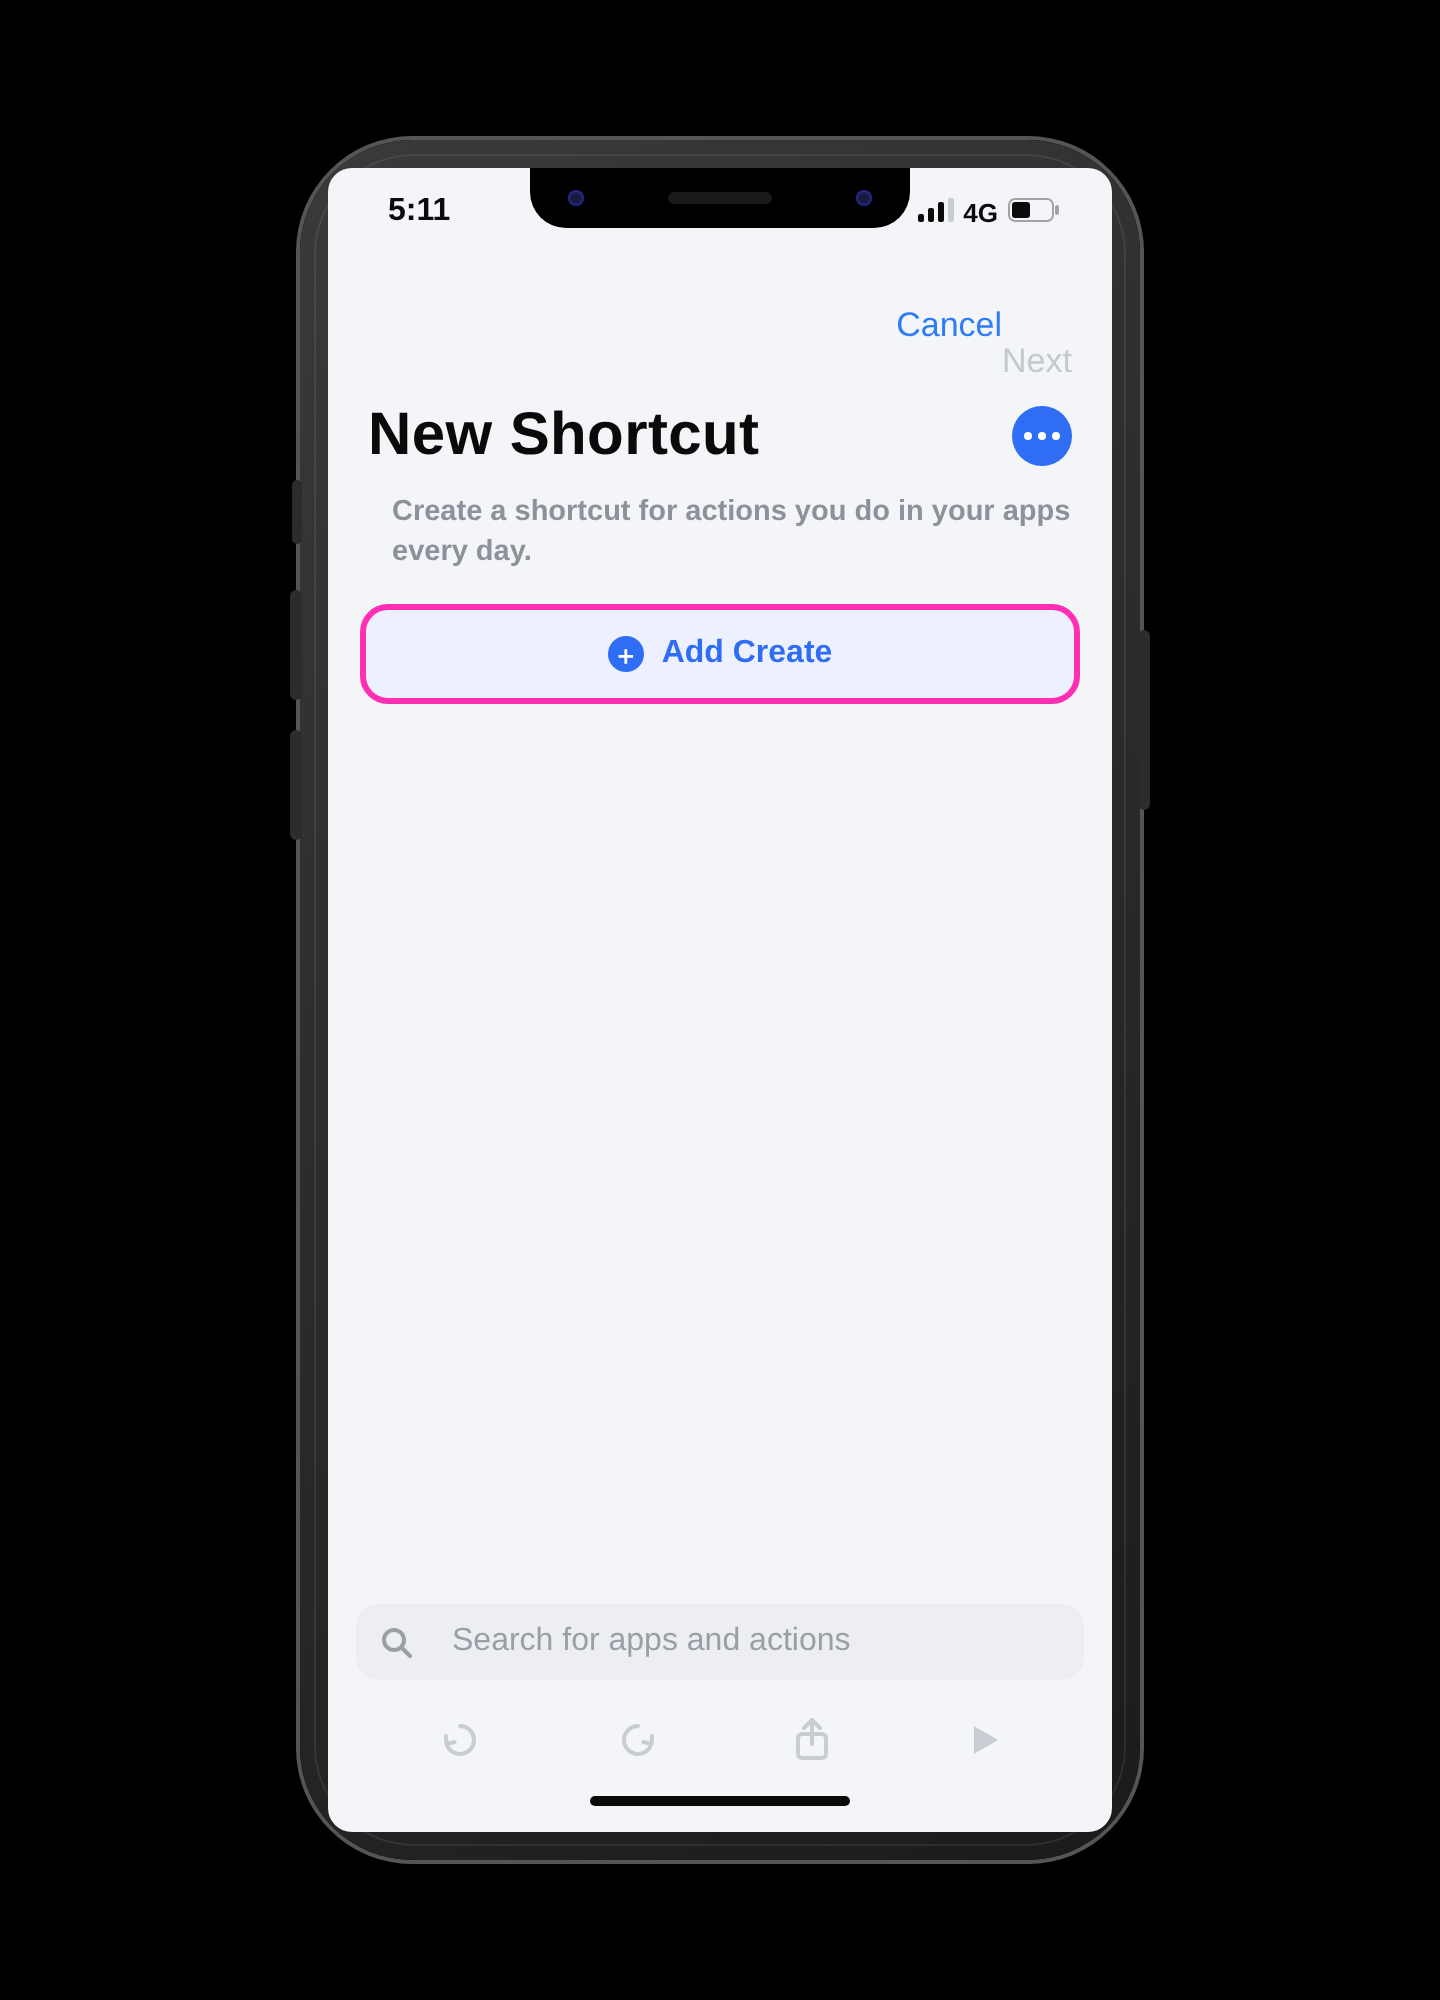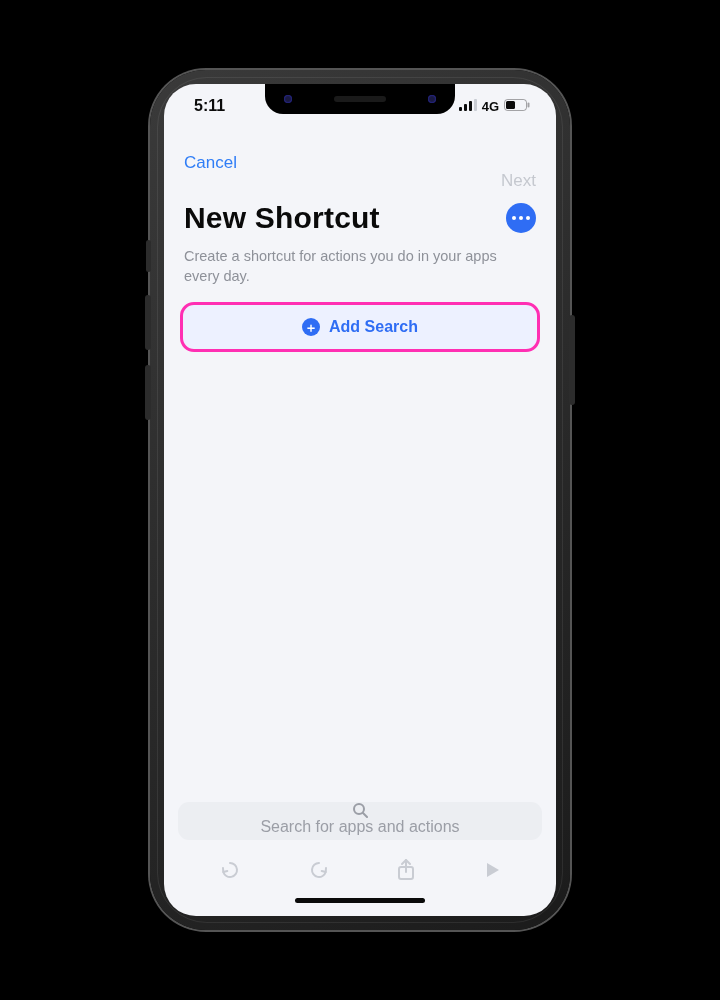--- a/index.html
+++ b/index.html
@@ -31,21 +31,21 @@
   }
   
   .side-btn { position:absolute; background:#2c2c2c; border-radius:3px; }
   .mute   { left:-4px; top:170px; width:5px; height:32px; }
   .volup  { left:-5px; top:225px; width:6px; height:55px; }
   .voldn  { left:-5px; top:295px; width:6px; height:55px; }
   .power  { right:-5px; top:245px; width:6px; height:90px; }
 
   .screen {
     width: 100%; height: 100%;
-    border-radius: 32px;
+    border-radius: 12px;
     background: #f4f5f9;
     overflow: hidden;
     position: relative;
     display:flex; flex-direction:column;
   }
 
   
   .notch {
     position:absolute; top:0; left:50%; transform:translateX(-50%);
     width:190px; height:30px; background:#000;
@@ -63,21 +63,21 @@
     padding:0 26px 0 30px;
     font-size:16px; font-weight:600; color:#0b0b0b;
     position:relative; z-index:2;
   }
   .status-right { display:flex; align-items:flex-start; gap:5px; font-size:13px; font-weight:500;}
   .sig-icon svg, .batt-icon svg { display:block; }
   .net-label { font-weight:600; }
 
   
   .navbar {
-    display:flex; align-items:center; justify-content:space-between;
+    display:flex; align-items:center; justify-content:flex-end;
     padding:6px 20px 4px 20px;
     font-size:17px;
   }
   .cancel { color:#2f7df6; }
   .next   { color:#c5c8cf;margin-top:37px; }
 
   
   .titlerow {
     display:flex; align-items:center; justify-content:space-between;
     padding:6px 20px 6px 20px;
@@ -85,22 +85,22 @@
   .title {
     font-size:30px; font-weight:800; letter-spacing:.2px; color:#0a0a0a;
   }
   .more-btn {
     width:30px; height:30px; border-radius:50%;
     background:#2f6df4; display:flex; align-items:center; justify-content:center;
   }
   .more-btn .dot3 { width:4px; height:4px; border-radius:50%; background:#fff; margin:0 1.5px; }
 
   .subtitle {
-    padding:6px 20px 16px 20px;
-    font-size:14.5px; line-height:1.35; color:#8e9199;
+    padding:6px 20px 16px 32px;
+    font-size:14.5px; line-height:1.35; color:#8e9199;font-weight:bold;
   }
 
   
   .addwrap { padding:0 16px; }
   .add-action {
     width:100%;
     border:3px solid #ff2fb3;
     border-radius:14px;
     background:#edf1ff;
     height:50px;
@@ -113,22 +113,22 @@
     display:flex; align-items:center; justify-content:center;
     color:#fff; font-size:13px; line-height:1; font-weight:700;
   }
 
   .flexfill { flex:1 1 auto; }
 
   
   .searchwrap { padding:0 14px 6px 14px; }
   .searchbar {
     background:#eceef2; border-radius:11px; height:38px;
-    display:flex; align-items:center; gap:0; padding:0 12px;
-    color:#9b9ea6; font-size:16px;flex-direction:column;
+    display:flex; align-items:center; gap:20px; padding:0 12px;
+    color:#9b9ea6; font-size:16px;
   }
   .mag-icon svg { display:block; }
 
   
   .toolbar {
     height:48px; flex:0 0 48px;
     display:flex; align-items:center; justify-content:space-around;
     padding:0 22px 0 22px;
     color:#c9ccd3;
   }
@@ -194,21 +194,21 @@
         <span class="dot3"></span>
         <span class="dot3"></span>
       </span>
     </div>
 
     <div class="subtitle">Create a shortcut for actions you do in your apps every day.</div>
 
     <div class="addwrap">
       <div class="add-action">
         <span class="plus-circ">＋</span>
-        <span>Add Search</span>
+        <span>Add Create</span>
       </div>
     </div>
 
     <div class="flexfill"></div>
 
     <div class="searchwrap">
       <div class="searchbar">
         <span class="mag-icon">
           <svg width="16" height="16" viewBox="0 0 16 16">
             <circle cx="7" cy="7" r="5" fill="none" stroke="#9b9ea6" stroke-width="2"></circle>

